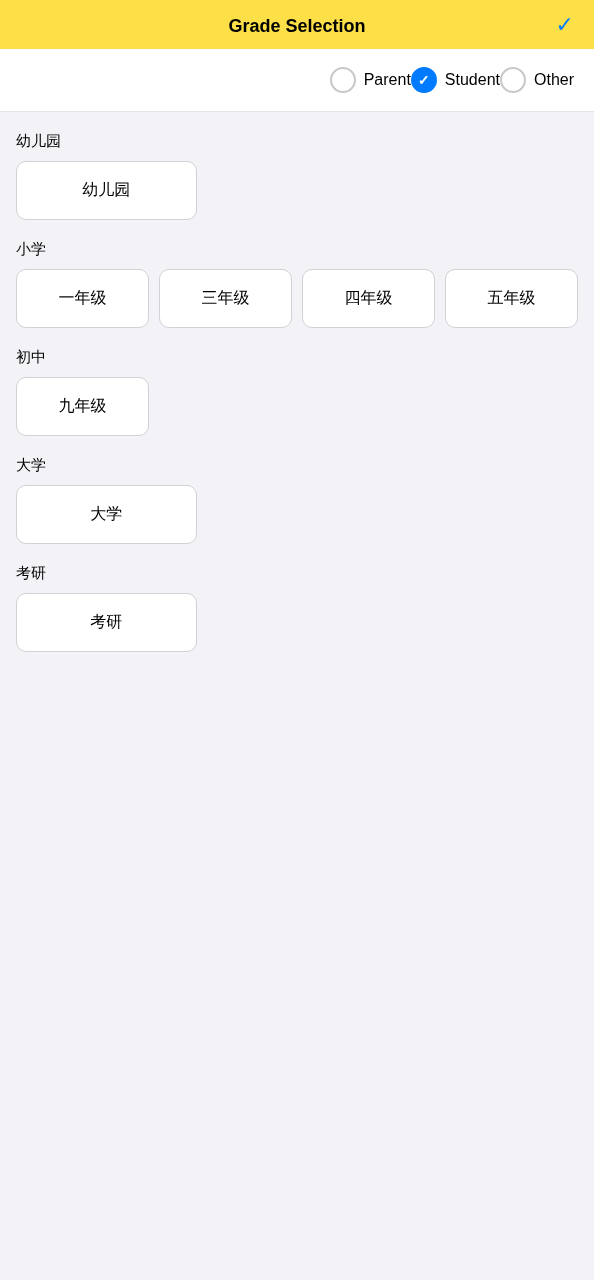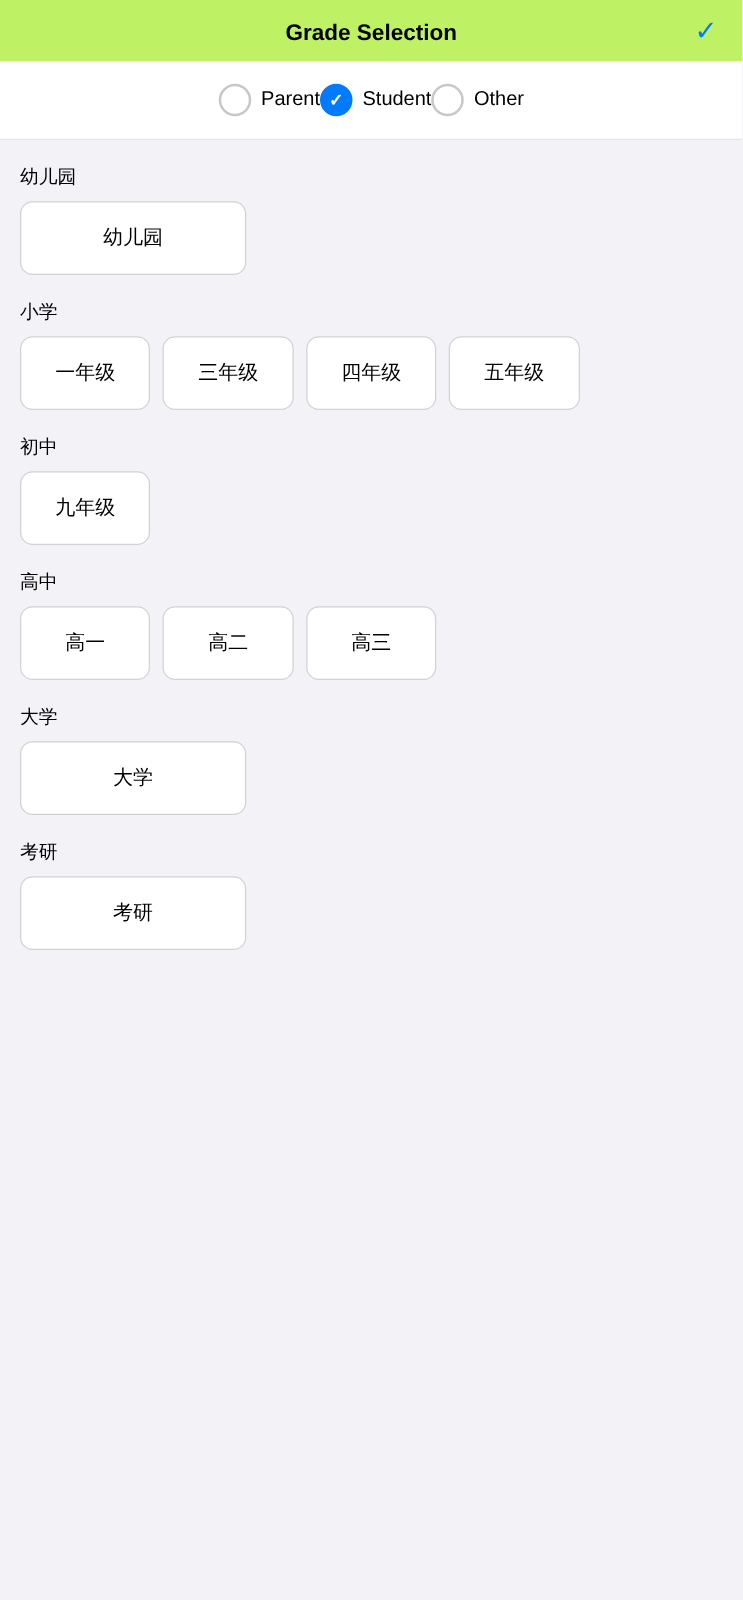--- a/index.html
+++ b/index.html
@@ -9,21 +9,21 @@
     }
 
     body {
       width: 594px;
       min-height: 1280px;
       background-color: #f2f2f7;
       font-family: -apple-system, BlinkMacSystemFont, "PingFang SC", "Helvetica Neue", sans-serif;
     }
 
     .header {
-      background-color: #bef264;
+      background-color: #fde047;
       padding: 16px 24px 12px;
       display: flex;
       align-items: flex-end;
       justify-content: center;
       position: relative;
     }
 
     .header-title {
       font-size: 18px;
       font-weight: 600;
@@ -39,21 +39,21 @@
       font-size: 22px;
       cursor: pointer;
       background: none;
       border: none;
     }
 
     .role-selector {
       background-color: #fff;
       display: flex;
       align-items: center;
-      justify-content: center;
+      justify-content: flex-end;
       padding: 18px 20px;
       border-bottom: 1px solid #e5e5ea;
     }
 
     .role-option {
       display: flex;
       align-items: center;
       gap: 8px;
       cursor: pointer;
     }
@@ -100,21 +100,21 @@
       margin-bottom: 10px;
       font-weight: 400;
     }
 
     .grade-grid {
       display: grid;
       gap: 10px;
     }
 
     .grade-grid.cols-1 {
-      grid-template-columns: 1fr 1fr 1fr 1fr 1fr;
+      grid-template-columns: 1fr 1fr 1fr 1fr;
     }
 
     .grade-button {
       background: #fff;
       border: 1.5px solid #d1d1d6;
       border-radius: 10px;
       padding: 18px 10px;
       font-size: 16px;
       color: #000;
       cursor: pointer;
@@ -172,28 +172,20 @@
         <button class="grade-button">五年级</button>
       </div>
     </div>
     <div class="section">
       <div class="section-title">初中</div>
       <div class="grade-grid cols-1">
         <button class="grade-button">九年级</button>
       </div>
     </div>
     <div class="section">
-      <div class="section-title">高中</div>
-      <div class="grade-grid cols-1">
-        <button class="grade-button">高一</button>
-        <button class="grade-button">高二</button>
-        <button class="grade-button">高三</button>
-      </div>
-    </div>
-    <div class="section">
       <div class="section-title">大学</div>
       <div class="single-button-wrapper">
         <button class="grade-button">大学</button>
       </div>
     </div>
     <div class="section">
       <div class="section-title">考研</div>
       <div class="single-button-wrapper">
         <button class="grade-button">考研</button>
       </div>

